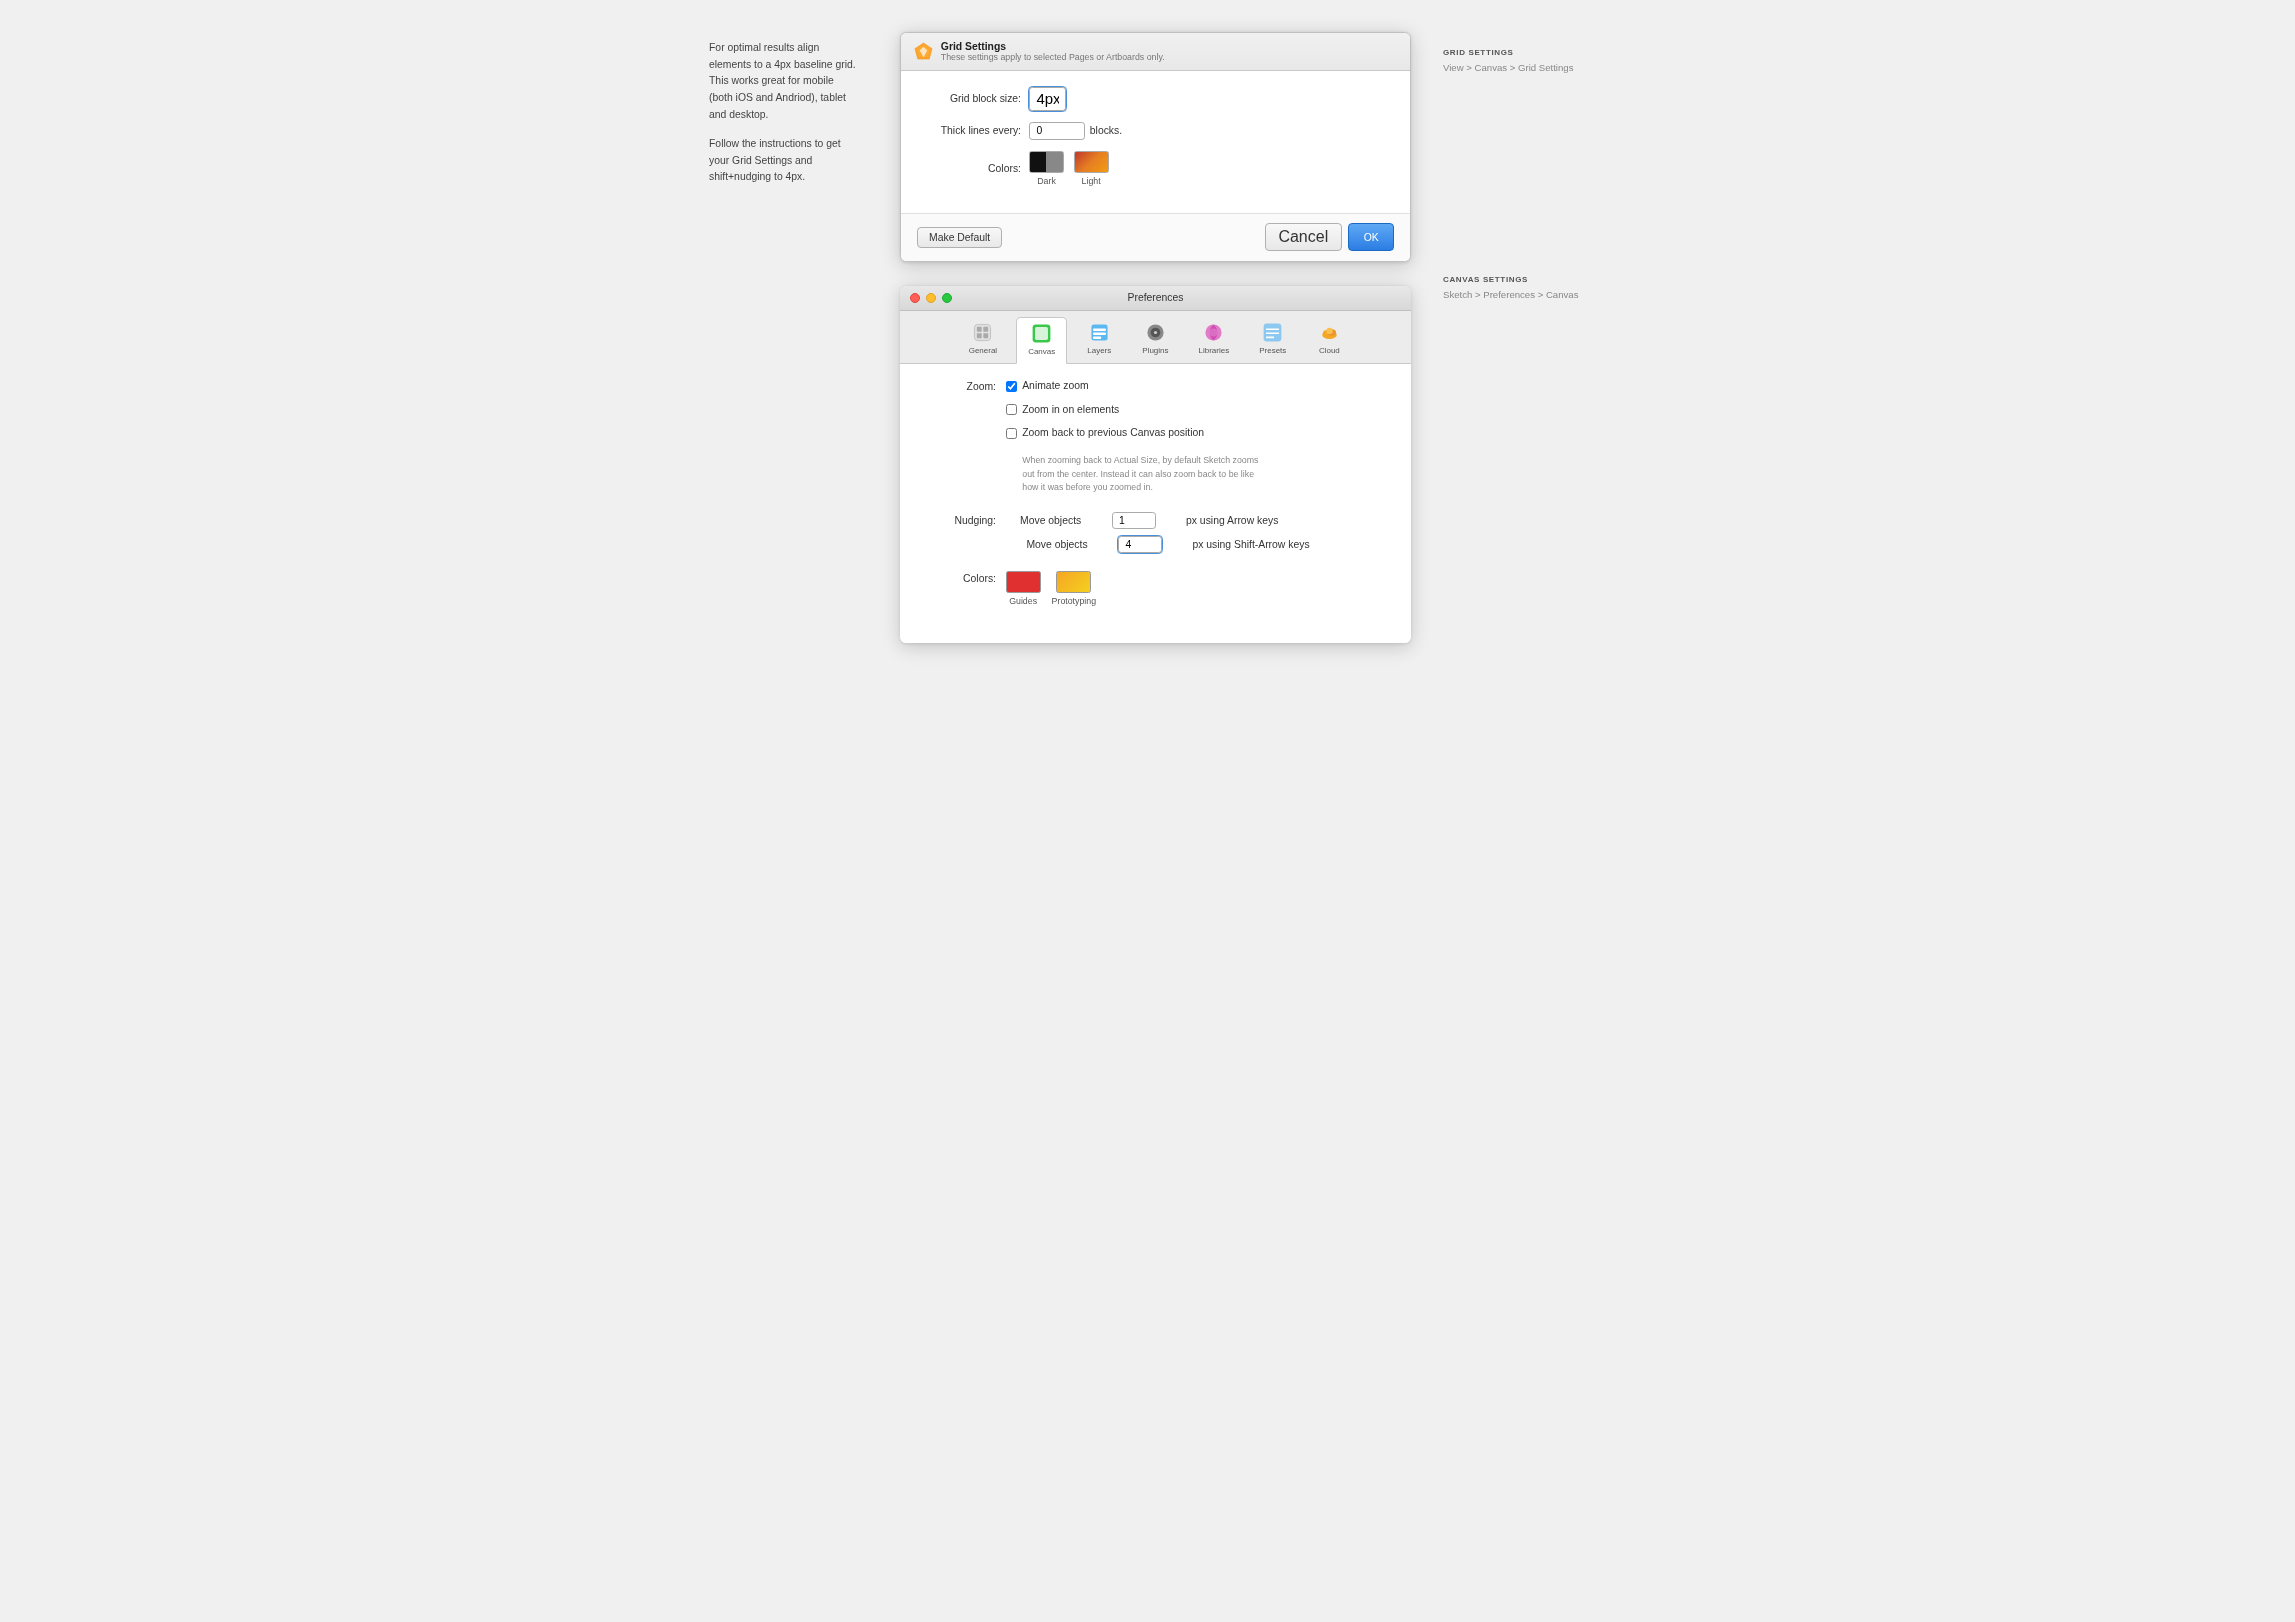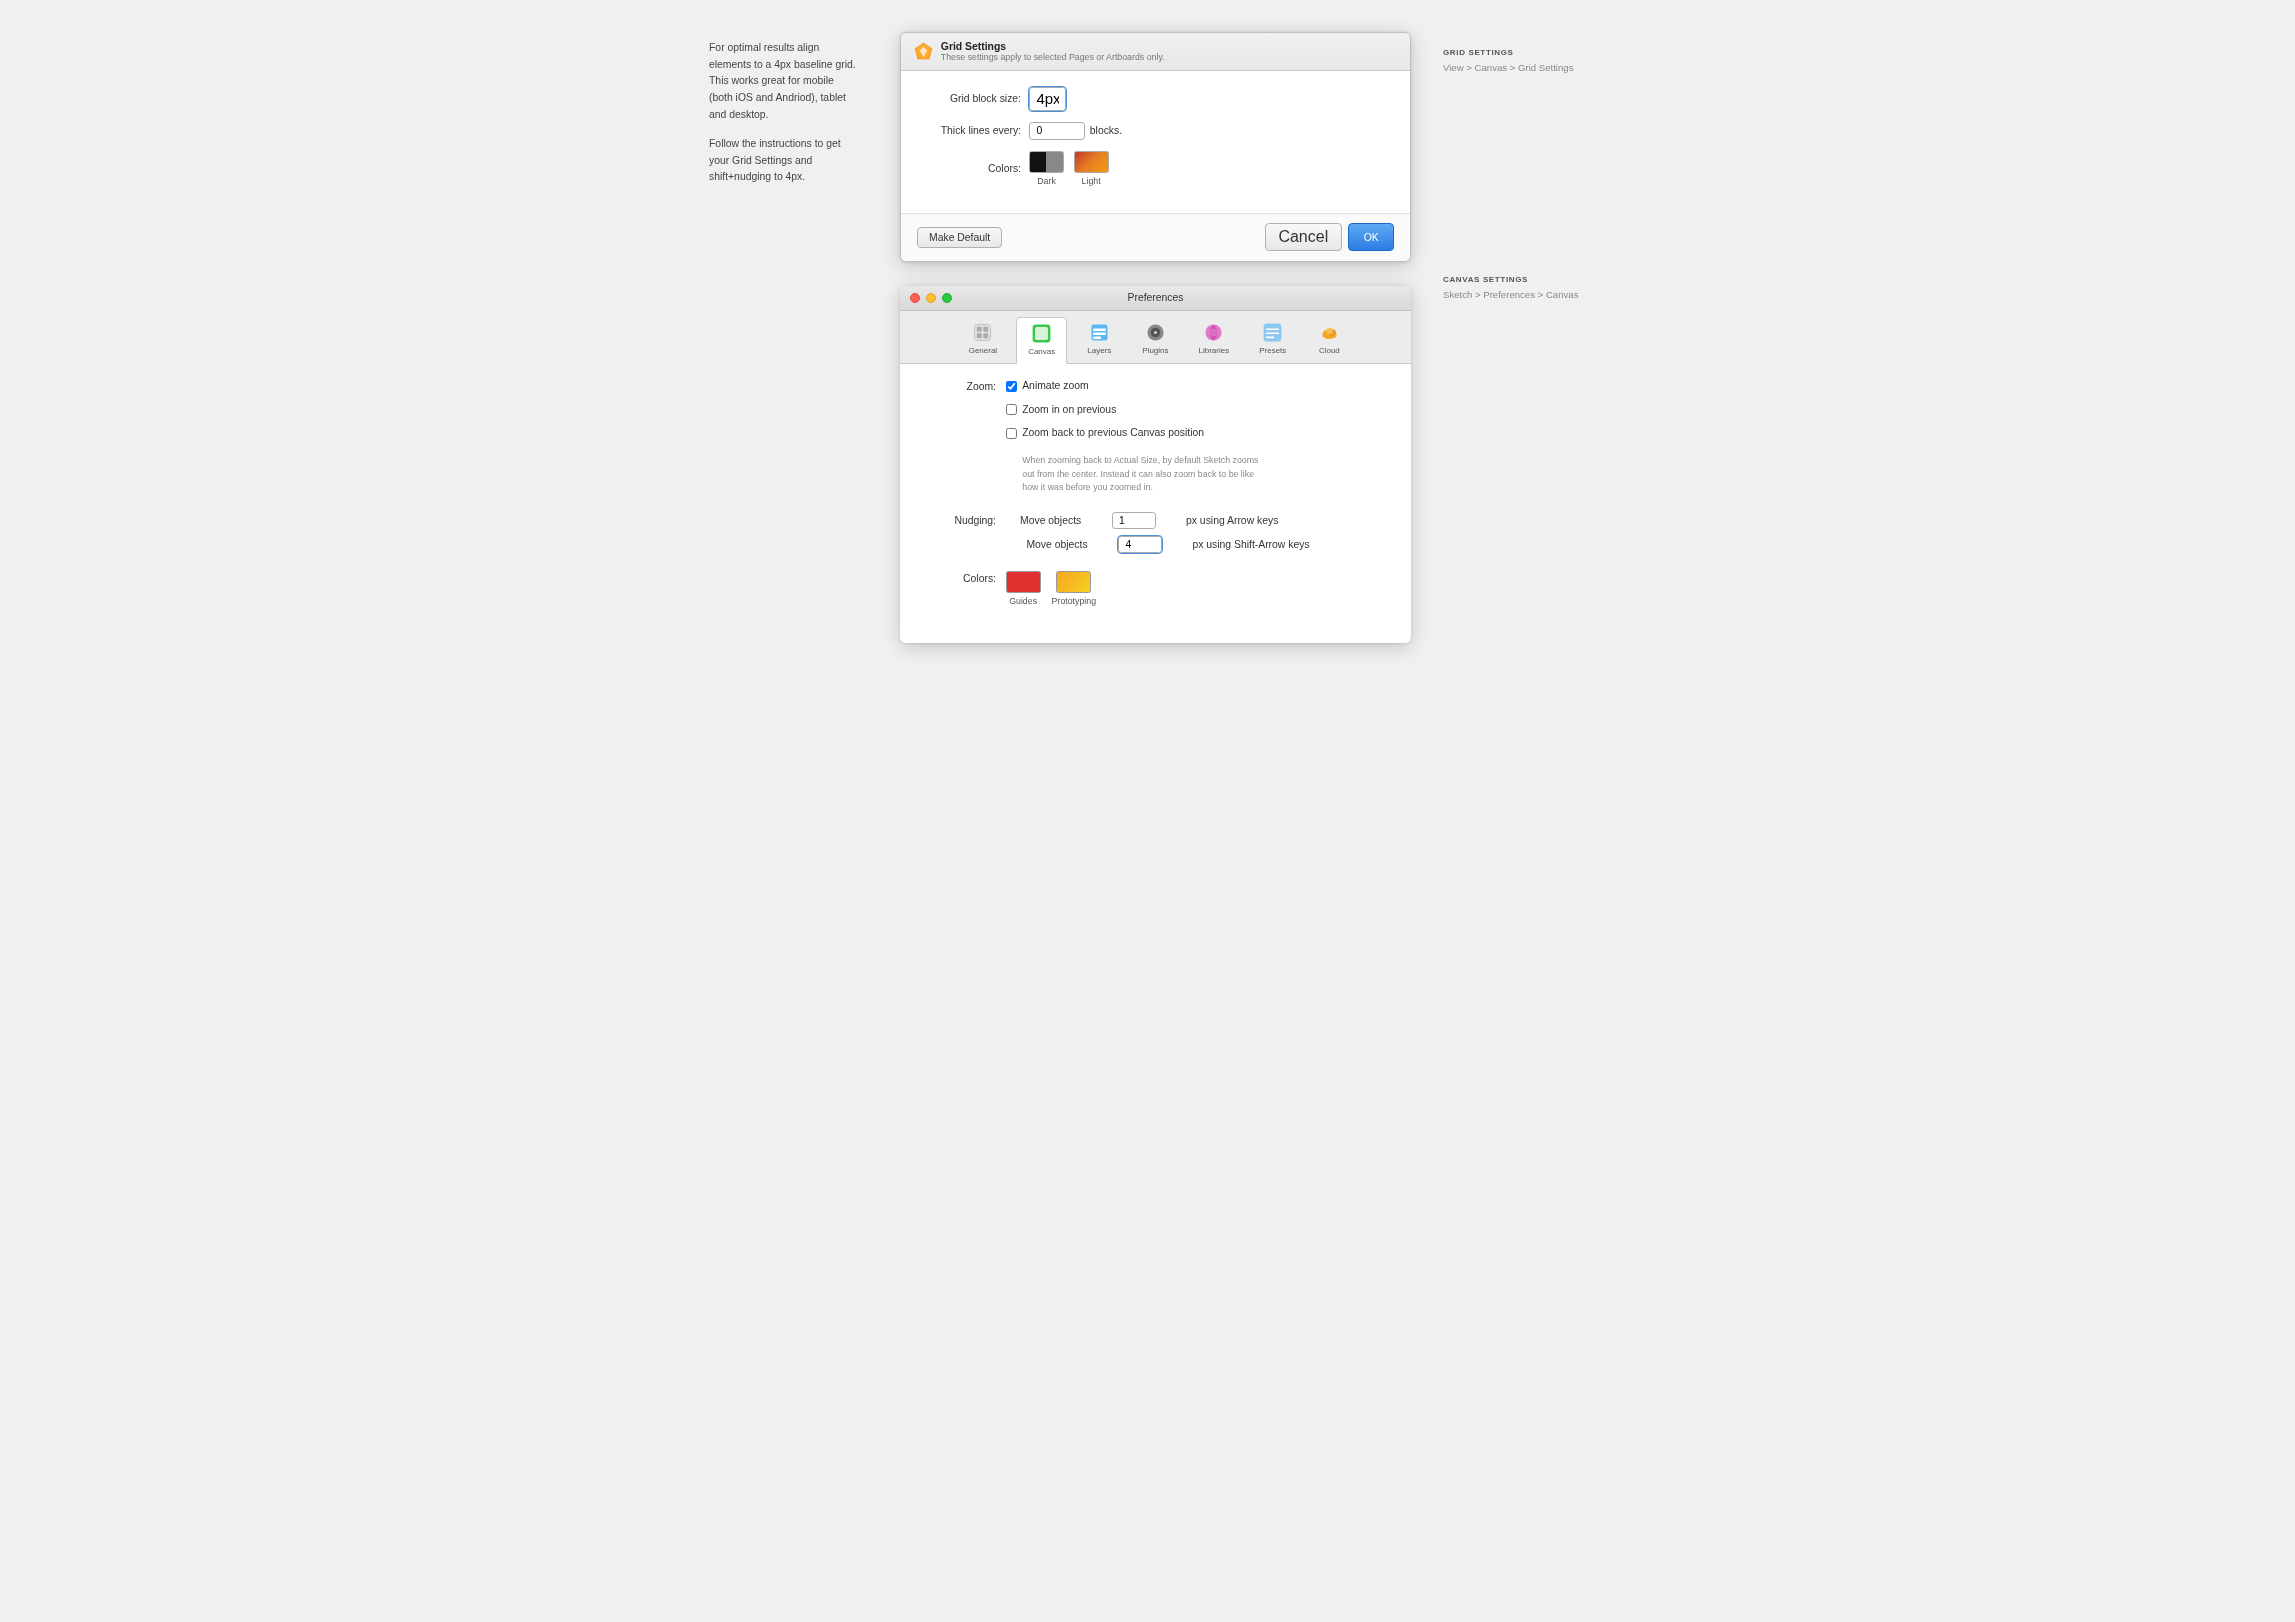--- a/index.html
+++ b/index.html
@@ -621,21 +621,21 @@
         <div class="prefs-section">
           <div class="prefs-row">
             <span class="prefs-row-label">Zoom:</span>
             <div class="prefs-checkboxes">
               <div class="prefs-checkbox-row">
                 <input type="checkbox" class="prefs-checkbox" checked="" style="">
                 <span>Animate zoom</span>
               </div>
               <div class="prefs-checkbox-row">
                 <input type="checkbox" class="prefs-checkbox" style="">
-                <span>Zoom in on previous</span>
+                <span>Zoom in on elements</span>
               </div>
               <div class="prefs-checkbox-row">
                 <input type="checkbox" class="prefs-checkbox" style="">
                 <span>Zoom back to previous Canvas position</span>
               </div>
               <div class="prefs-hint">When zooming back to Actual Size, by default Sketch zooms out from the center. Instead it can also zoom back to be like how it was before you zoomed in.</div>
             </div>
           </div>
         </div>
 

